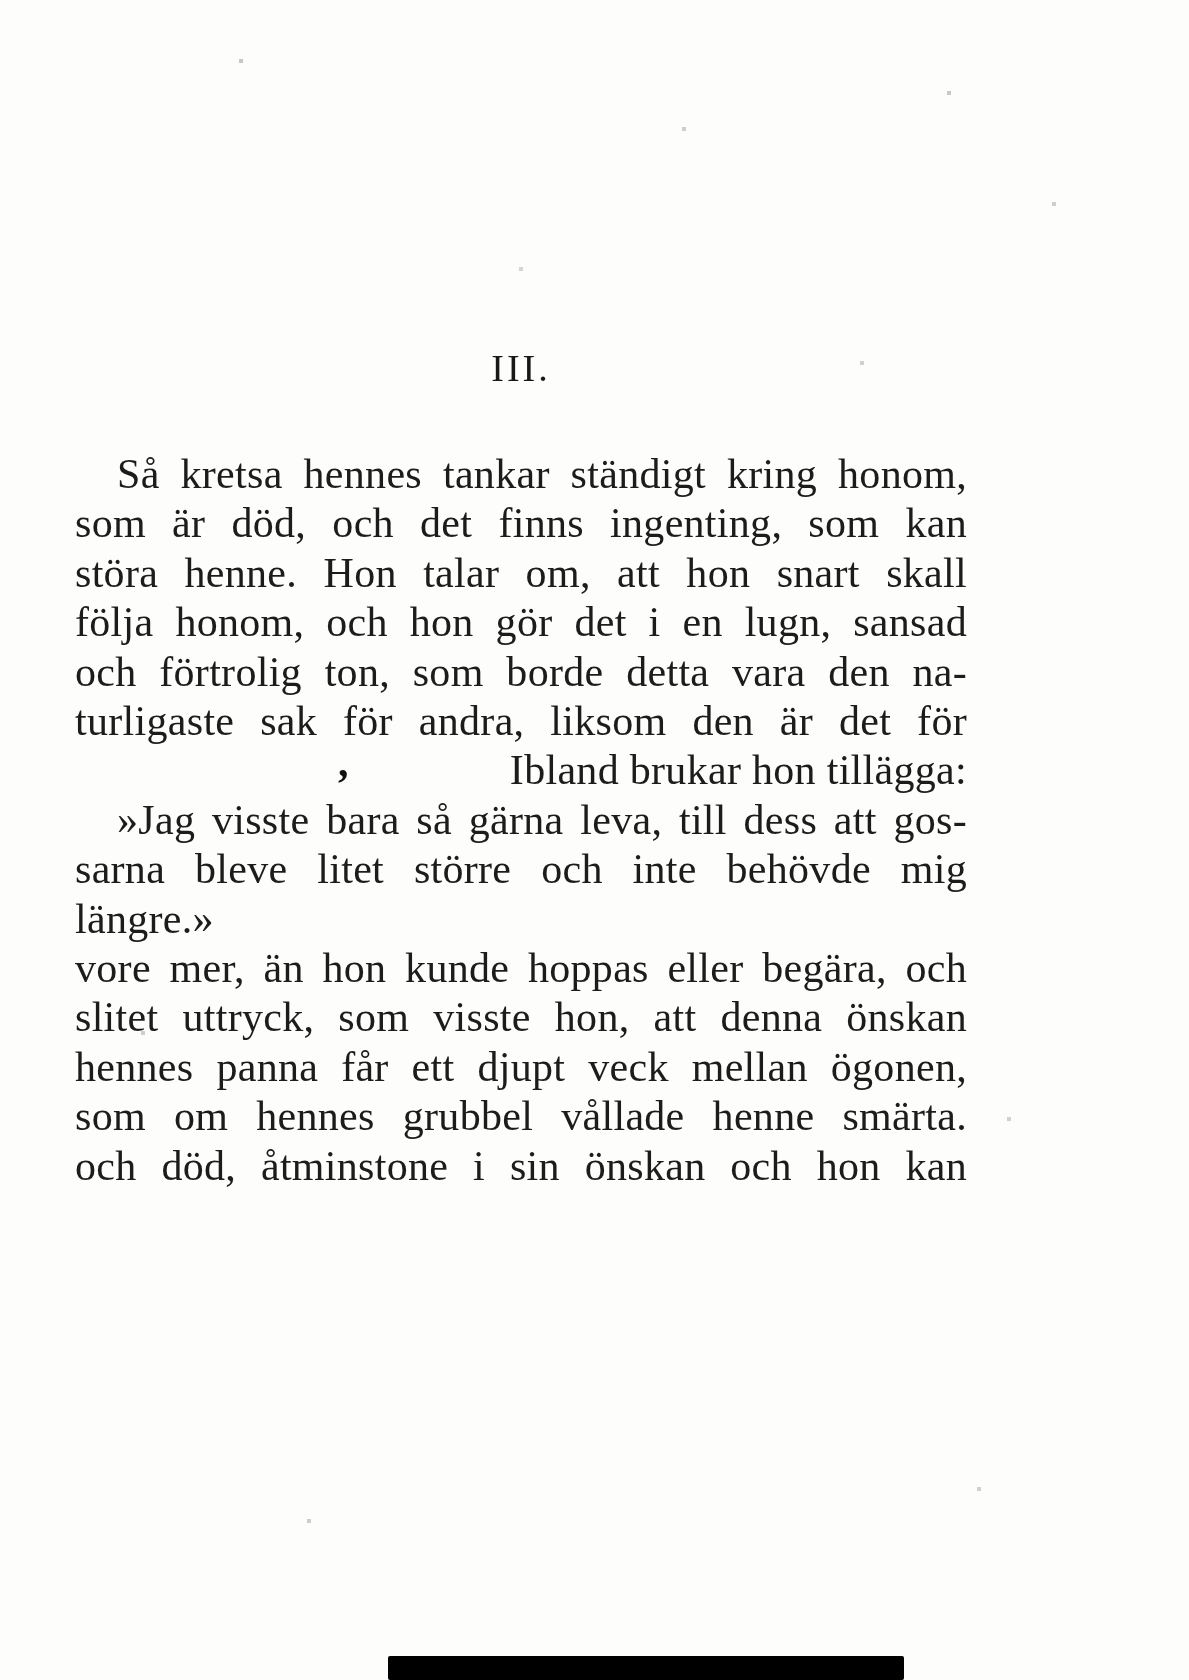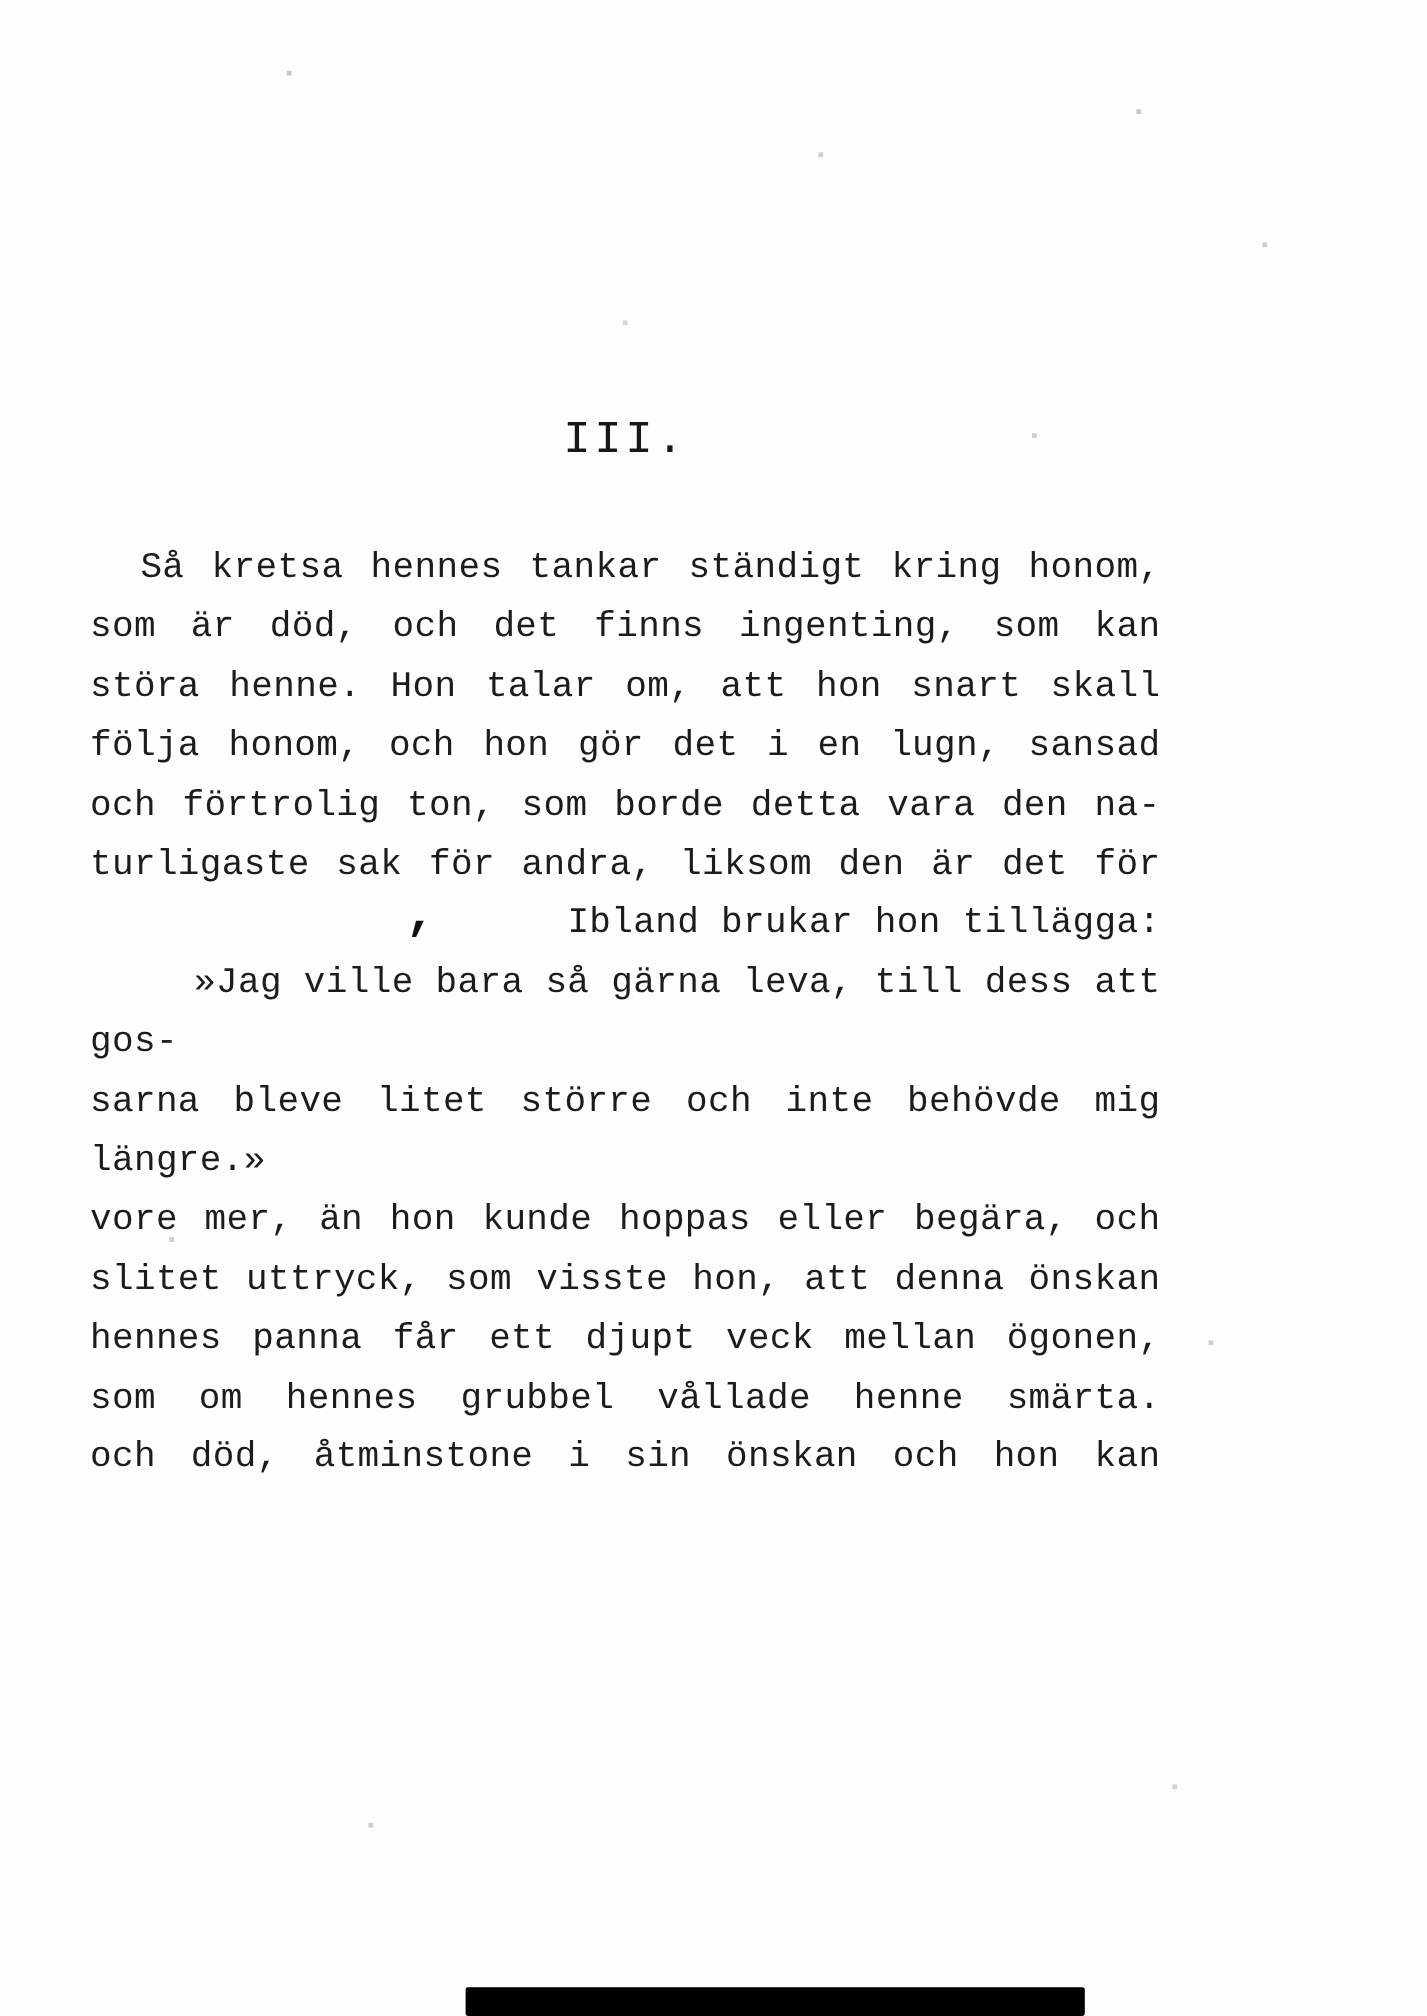--- a/index.html
+++ b/index.html
@@ -11,40 +11,39 @@
     height: 1680px;
     position: relative;
     background: #fdfdfb;
     overflow: hidden;
     font-family: "Liberation Serif", serif;
     color: #1c1c1c;
   }
   .page {
     position: absolute;
     inset: 0;
-    font-family: Liberation Mono, monospace;
   }
   .heading {
     position: absolute;
     top: 346px;
     left: 75px;
     width: 892px;
     text-align: center;
     font-size: 38px;
     letter-spacing: 3px;
     color: #181818;
   }
   .text-block {
     position: absolute;
     top: 450px;
     left: 75px;
     width: 892px;
   }
   .line {
-    font-size: 30px;
+    font-size: 42px;
     line-height: 49.4px;
     letter-spacing: 0.3px;
     text-align: left;
   }
   .line.j {
     text-align: justify;
     text-align-last: justify;
     text-justify: inter-word;
   }
   .line.indent {
@@ -99,21 +98,21 @@
 
     <div class="line j indent">Så kretsa hennes tankar ständigt kring honom,</div>
     <div class="line j">som är död, och det finns ingenting, som kan</div>
     <div class="line j">störa henne. Hon talar om, att hon snart skall</div>
     <div class="line j">följa honom, och hon gör det i en lugn, sansad</div>
     <div class="line j">och förtrolig ton, som borde detta vara den na-</div>
     <div class="line j">turligaste sak för andra, liksom den är det för</div>
 
     <div class="line indent">Ibland brukar hon tillägga:</div>
 
-    <div class="line j indent">»Jag ville bara så gärna leva, till dess att gos-</div>
+    <div class="line j indent">»Jag visste bara så gärna leva, till dess att gos-</div>
     <div class="line j">sarna bleve litet större och inte behövde mig</div>
     <div class="line">längre.»</div>
 
     <div class="line j">vore mer, än hon kunde hoppas eller begära, och</div>
     <div class="line j">slitet uttryck, som visste hon, att denna önskan</div>
     <div class="line j">hennes panna får ett djupt veck mellan ögonen,</div>
     <div class="line j">som om hennes grubbel vållade henne smärta.</div>
     <div class="line j">och död, åtminstone i sin önskan och hon kan</div>
   </div>
 

